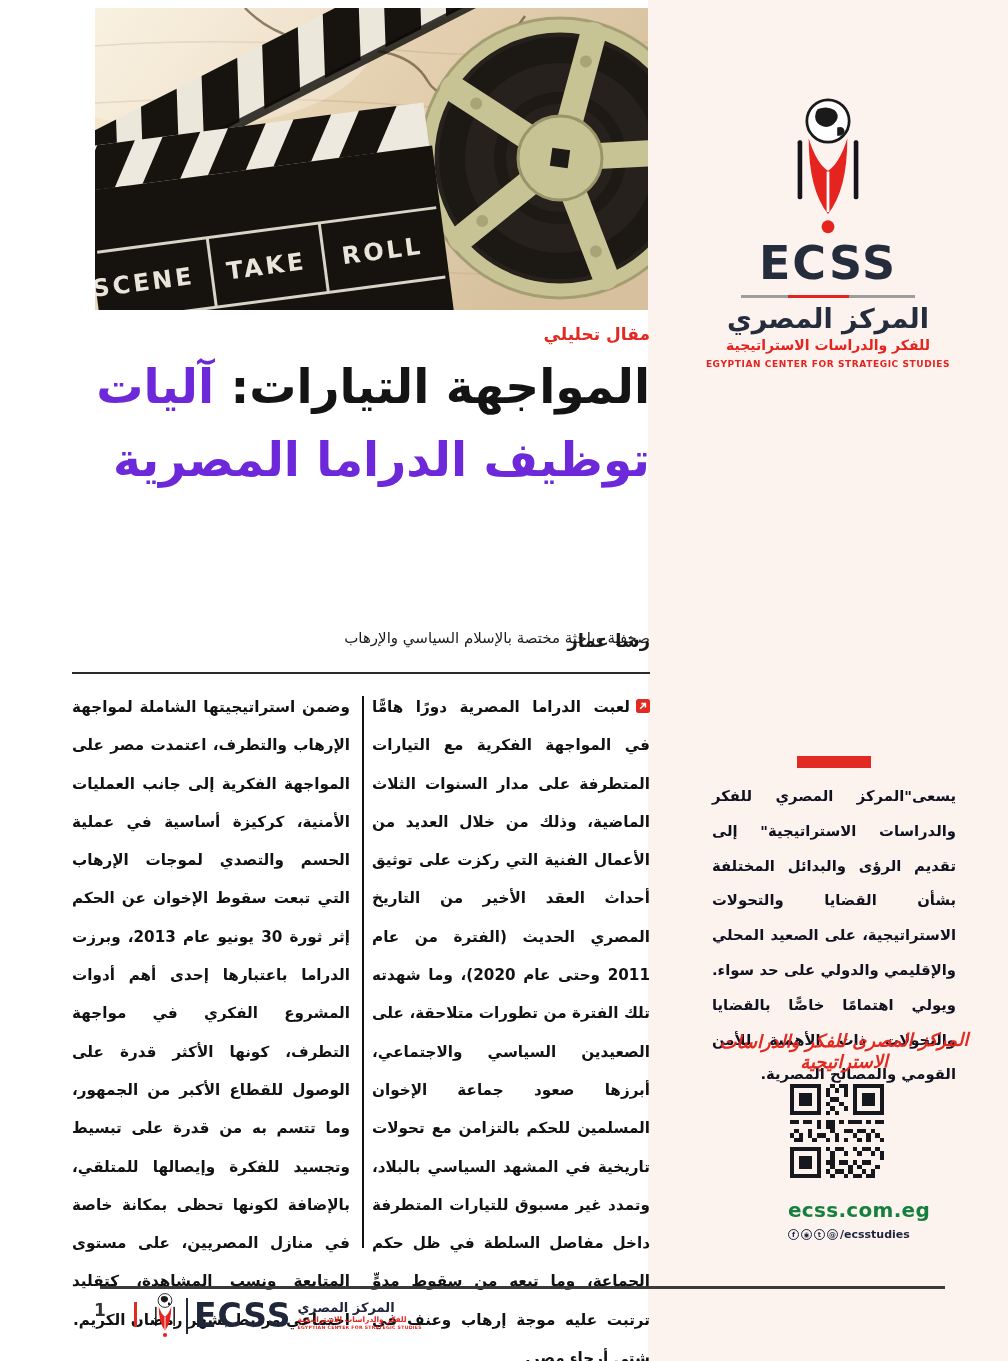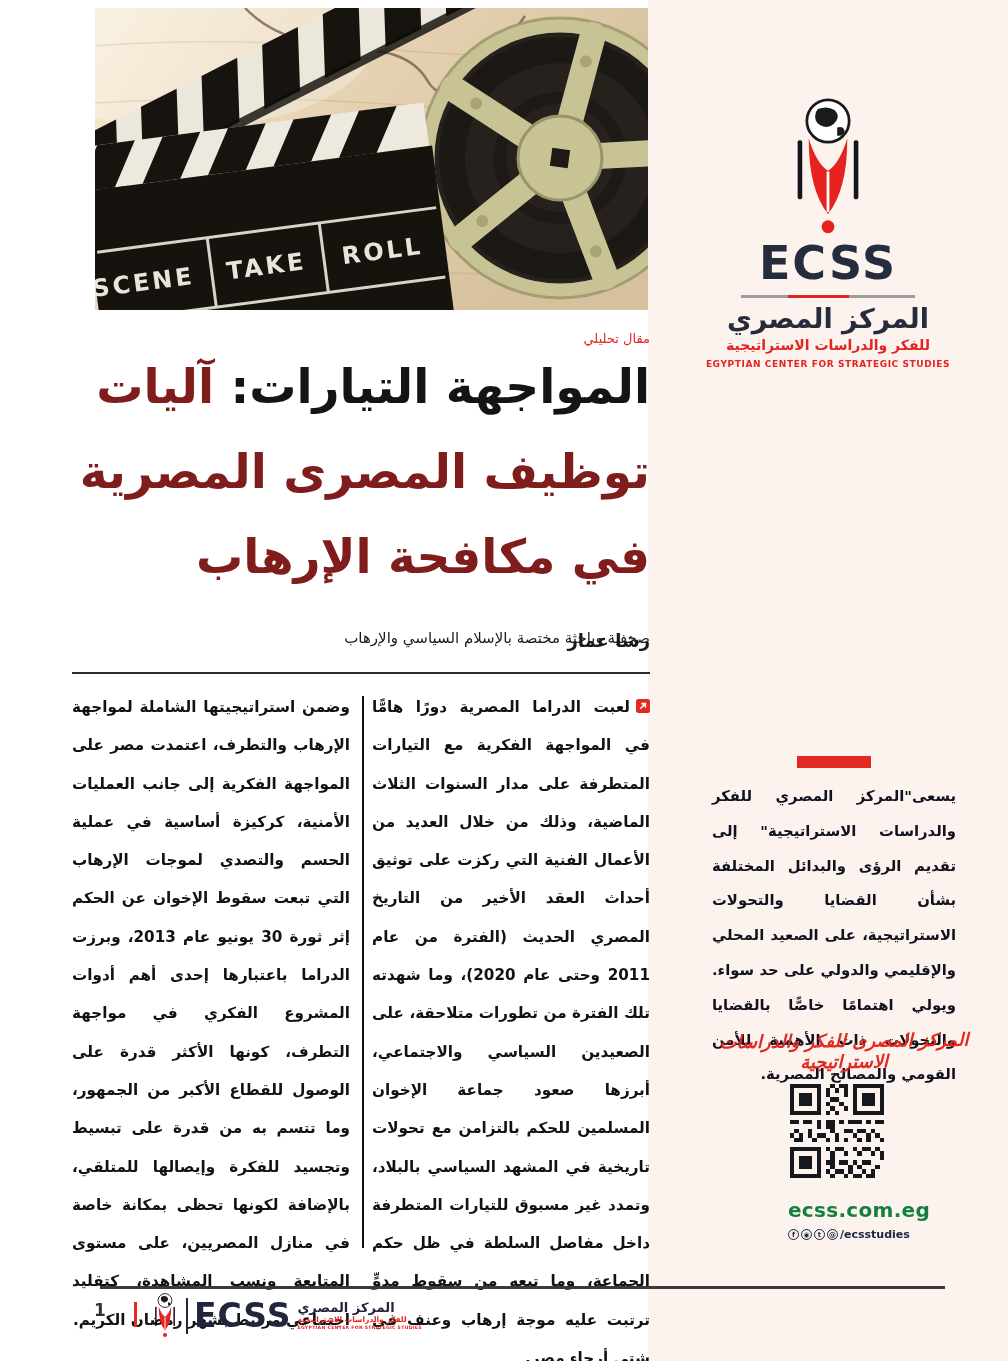--- a/index.html
+++ b/index.html
@@ -20,24 +20,24 @@
   
   .logo-block { left:648px; top:98px; width:360px; display:flex; flex-direction:column; align-items:center; text-align:center; }
   .logo-acronym { font-size:46px; font-weight:800; color:#252c3c; letter-spacing:2px; line-height:1; margin-top:4px; }
   .logo-divider { width:174px; height:3px; margin:9px 0 6px 0;
     background:linear-gradient(to right,#9d9d9d 0 27%,#e5231f 27% 62%,#9d9d9d 62% 100%); }
   .logo-name-ar { font-size:27px; font-weight:800; color:#252c3c; direction:rtl; line-height:1.1; }
   .logo-tag-ar { font-size:14px; font-weight:700; color:#e5231f; direction:rtl; margin-top:3px; }
   .logo-name-en { font-size:9px; font-weight:700; color:#e5231f; letter-spacing:0.6px; margin-top:6px; }
 
   
-  .kicker { right:358px; top:331px; font-size:13px; font-weight:400; color:#e32a22; direction:rtl; }
+  .kicker { right:358px; top:324px; font-size:17px; font-weight:700; color:#e32a22; direction:rtl; }
   .title { right:358px; top:350px; width:575px; direction:rtl; text-align:right;
     font-size:47px; font-weight:800; line-height:73px; color:#141414; }
-  .title .gray { color:#7f1d1d;margin-top:12px; }
+  .title .gray { color:#6d28d9; }
   .author { right:358px; top:594px; font-size:18px; font-weight:700; color:#1a1a1a; direction:rtl;margin-top:36px; }
   .author-role { right:358px; top:629px; font-size:15px; font-weight:400; color:#1a1a1a; direction:rtl; }
   .author-rule { left:72px; top:672px; width:578px; height:2px; background:#2b2b2b; }
 
   
   .col { top:688px; width:278px; direction:rtl; text-align:justify; text-align-last:right;
     font-size:15.2px; font-weight:700; line-height:38.3px; color:#121212; }
   .col-first { left:372px; }
   .col-second { left:72px; }
   .col-divider { left:362px; top:696px; width:2px; height:552px; background:#101010; }
@@ -199,22 +199,21 @@
   <div class="logo-acronym">ECSS</div>
   <div class="logo-divider"></div>
   <div class="logo-name-ar">المركز المصري</div>
   <div class="logo-tag-ar">للفكر والدراسات الاستراتيجية</div>
   <div class="logo-name-en">EGYPTIAN CENTER FOR STRATEGIC STUDIES</div>
 </div>
 
 <div class="abs kicker">مقال تحليلي</div>
 <div class="abs title">
   <div><span>المواجهة التيارات:</span> <span class="gray">آليات</span></div>
-  <div class="gray">توظيف المصرى المصرية</div>
-  <div class="gray">في مكافحة الإرهاب</div>
+  <div class="gray">توظيف الدراما المصرية</div>
 </div>
 
 <div class="abs author">رشا عمار</div>
 <div class="abs author-role">صحفية وباحثة مختصة بالإسلام السياسي والإرهاب</div>
 <div class="abs author-rule"></div>
 
 <div class="abs col col-first">
   <svg class="para-marker" viewBox="0 0 14 14">
     <rect width="14" height="14" rx="2.5" fill="#e32a22"></rect>
     <path d="M4.2,9.8 L9.2,4.8 M5.4,4.6 L9.4,4.6 L9.4,8.6" stroke="#ffffff" stroke-width="1.6" fill="none"></path>

